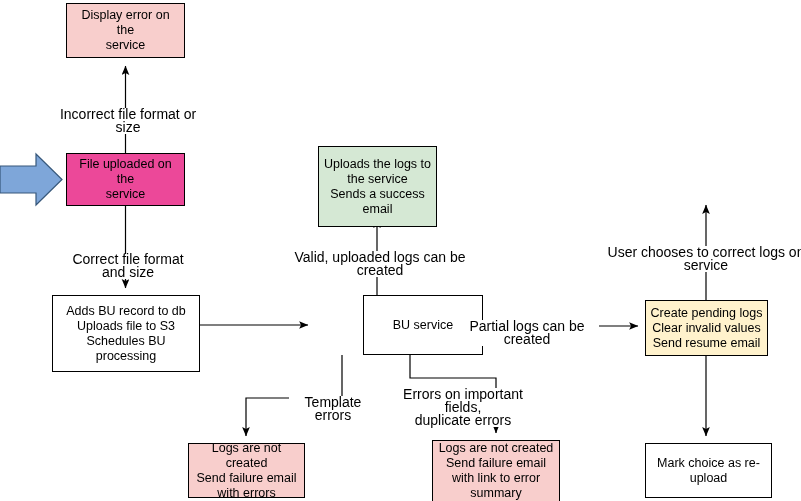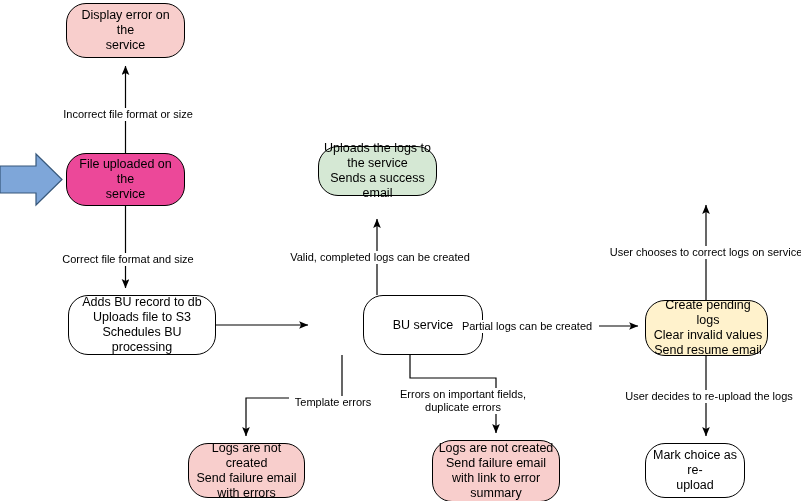--- a/index.html
+++ b/index.html
@@ -20,35 +20,35 @@
     left: 0;
     top: 0;
     width: 801px;
     height: 501px;
     pointer-events: none;
   }
   .node {
     position: absolute;
     box-sizing: border-box;
     border: 1px solid #000000;
-    border-radius: 20px;
+    border-radius: 0;
     display: flex;
     align-items: center;
     justify-content: center;
     text-align: center;
     font-size: 12.5px;
     line-height: 15px;
     color: #000000;
     white-space: pre-line;
     padding: 2px 4px;
     background: #ffffff;
   }
   .edge-label {
     position: absolute;
-    font-size: 11px;
+    font-size: 14px;
     line-height: 13px;
     color: #000000;
     text-align: center;
     white-space: pre-line;
     background: #ffffff;
     padding: 0 2px;
   }
 </style>
 </head>
 <body>
@@ -102,58 +102,57 @@
       <path d="M0,166 L36,166 L36,154 L62,179.5 L36,205 L36,193 L0,193 Z" fill="#7ea6d9" stroke="#36577a" stroke-width="1.2" stroke-linejoin="miter"></path>
     </g>
   </svg>
 
   <div class="node" style="left:66px;top:3px;width:119px;height:55px;background:#f8cecc;">Display error on the
 service</div>
 
   <div class="node" style="left:66px;top:153px;width:119px;height:53px;background:#ec4899;">File uploaded on the
 service</div>
 
-  <div class="node" style="left:68px;top:295px;width:148px;height:60px;background:#ffffff;">Adds BU record to db
+  <div class="node" style="left:52px;top:295px;width:148px;height:77px;background:#ffffff;">Adds BU record to db
 Uploads file to S3
 Schedules BU processing</div>
 
-  <div class="node" style="left:318px;top:146px;width:119px;height:50px;background:#d5e8d4;">Uploads the logs to
+  <div class="node" style="left:318px;top:146px;width:119px;height:81px;background:#d5e8d4;">Uploads the logs to
 the service
 Sends a success
 email</div>
 
   <div class="node" style="left:315px;top:295px;width:120px;height:60px;background:#ffffff;margin-left:48px;">BU service</div>
 
   <div class="node" style="left:188px;top:443px;width:117px;height:55px;background:#f8cecc;">Logs are not created
 Send failure email
 with errors</div>
 
   <div class="node" style="left:432px;top:440px;width:128px;height:62px;background:#f8cecc;">Logs are not created
 Send failure email
 with link to error
 summary</div>
 
 
-  <div class="node" style="left:645px;top:300px;width:123px;height:56px;background:#fff2cc;padding-left:7px;">Create pending logs
+  <div class="node" style="left:645px;top:300px;width:123px;height:56px;background:#fff2cc;">Create pending logs
 Clear invalid values
 Send resume email</div>
 
-  <div class="node" style="left:645px;top:443px;width:100px;height:55px;background:#ffffff;">Mark choice as re-
+  <div class="node" style="left:645px;top:443px;width:127px;height:55px;background:#ffffff;">Mark choice as re-
 upload</div>
 
   <div class="edge-label" style="left:56px;top:108px;width:140px;">Incorrect file format or size</div>
 
   <div class="edge-label" style="left:57px;top:253px;width:138px;">Correct file format and size</div>
 
-  <div class="edge-label" style="left:282px;top:251px;width:192px;">Valid, completed logs can be created</div>
+  <div class="edge-label" style="left:282px;top:251px;width:192px;">Valid, uploaded logs can be created</div>
 
   <div class="edge-label" style="left:455px;top:320px;width:140px;">Partial logs can be created</div>
 
   <div class="edge-label" style="left:289px;top:396px;width:84px;">Template errors</div>
 
   <div class="edge-label" style="left:392px;top:388px;width:138px;">Errors on important fields,
 duplicate errors</div>
 
   <div class="edge-label" style="left:604px;top:246px;width:200px;">User chooses to correct logs on service</div>
 
-  <div class="edge-label" style="left:621px;top:390px;width:172px;">User decides to re-upload the logs</div>
 
 </div>
 
 </body></html>

